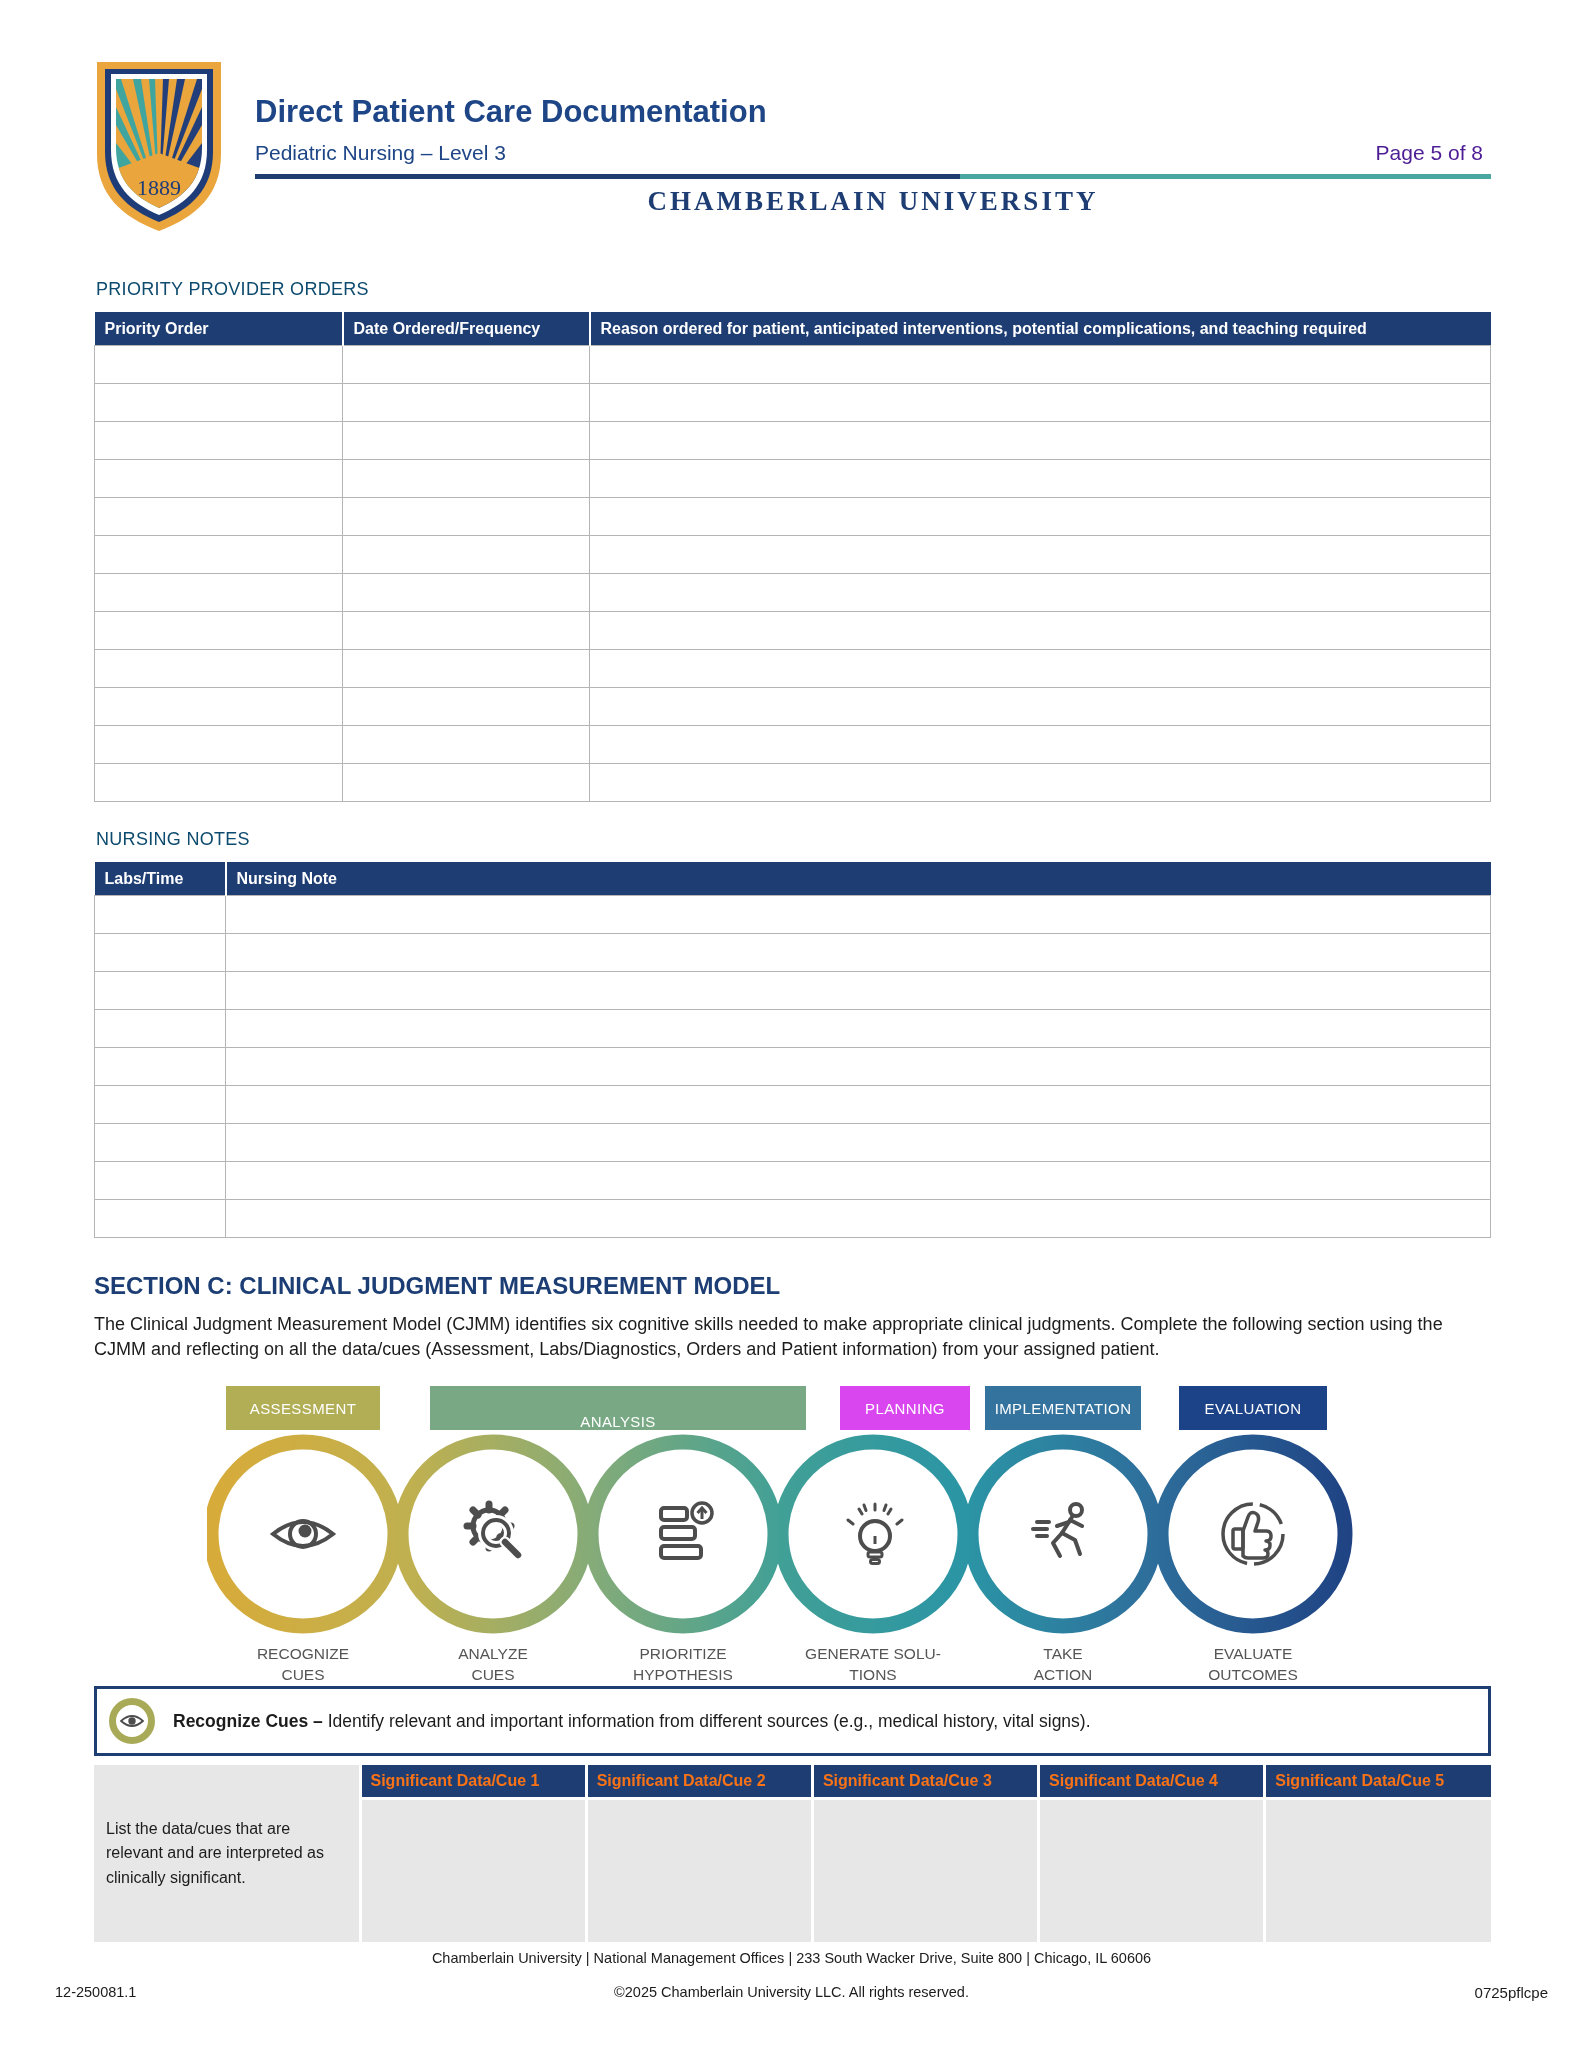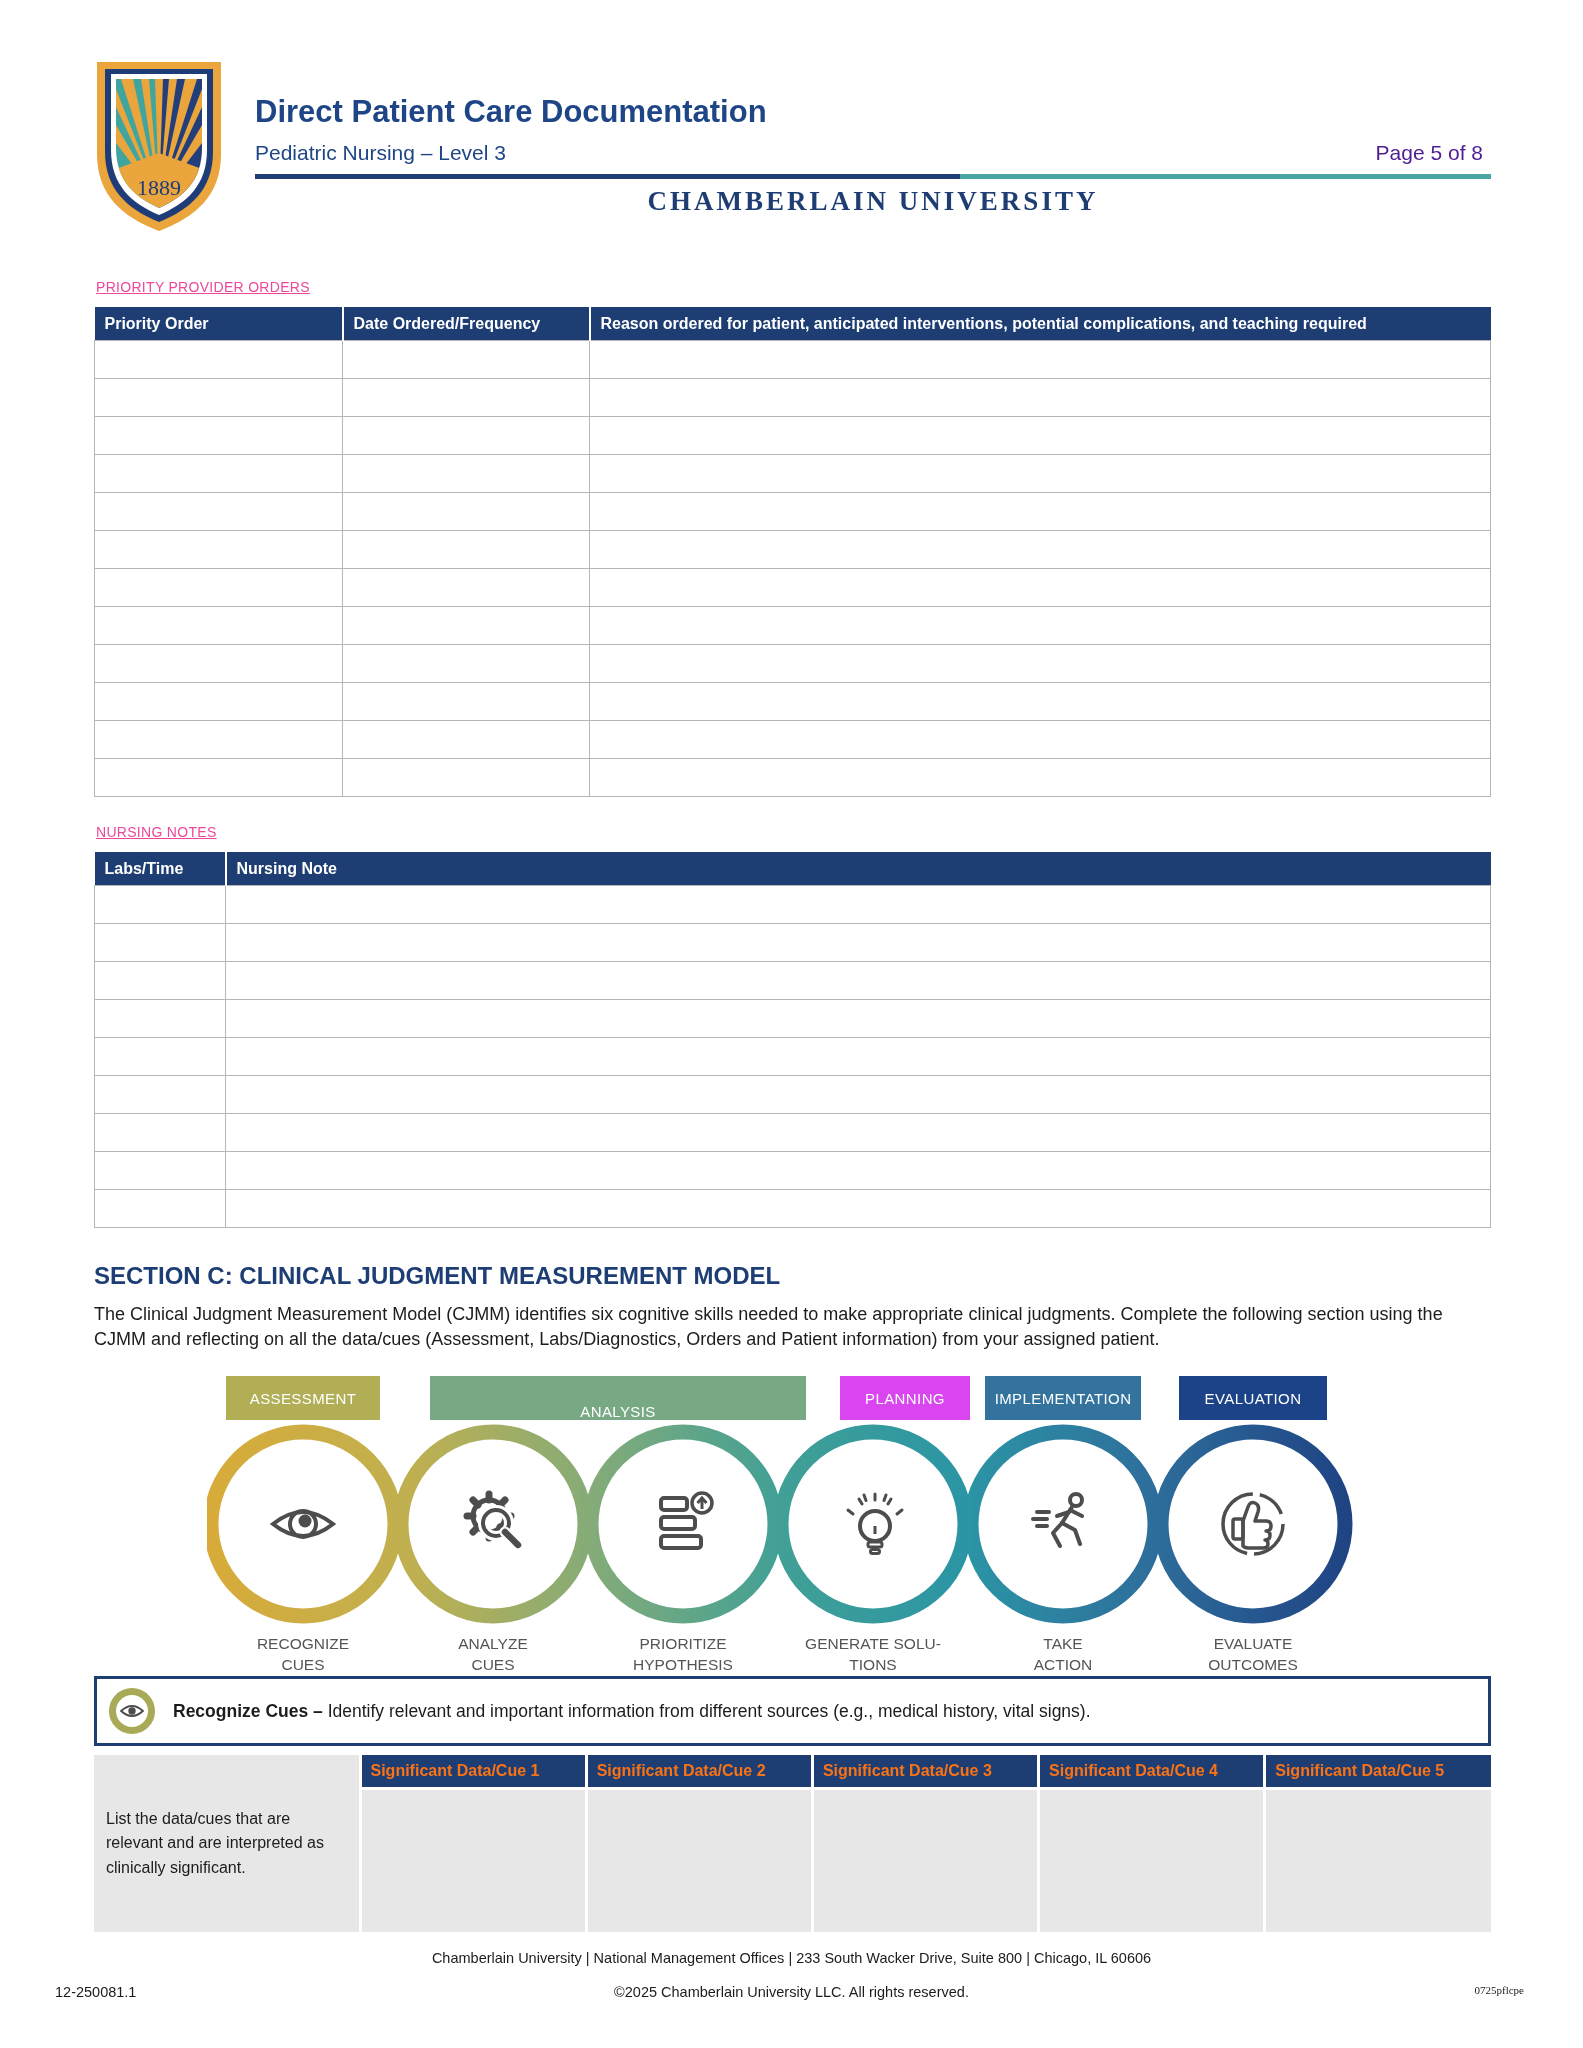--- a/index.html
+++ b/index.html
@@ -10,21 +10,21 @@
   .logo{position:absolute;left:93px;top:58px;width:132px;height:177px;}
   .hdr-right{position:absolute;left:255px;right:92px;top:94px;}
   .doc-title{font-size:31px;font-weight:bold;color:#1e4586;}
   .doc-subtitle{font-size:21px;color:#1e4586;margin-top:11px;}
   .page-num{position:absolute;right:8px;top:47px;font-size:21px;color:#4c1d95;}
   .hdr-rule{height:5px;margin-top:9px;background:linear-gradient(to right,#1d3d73 0 57%,#4aa6a0 57% 100%);}
   .brand{text-align:center;font-family:"Liberation Serif",serif;font-weight:600;font-size:27px;
          letter-spacing:3px;color:#1d3d73;margin-top:7px;}
   
   #content{padding:0 92px 0 94px;}
-  .sec-label{color:#ec4899;font-size:14px;letter-spacing:.3px;margin:44px 0 12px 2px;text-decoration:underline;}
+  .sec-label{color:#0c4a6e;font-size:18px;letter-spacing:.3px;margin:44px 0 12px 2px;}
   .sec-label.second{margin-top:27px;}
   table.grid-table{width:100%;border-collapse:collapse;table-layout:fixed;}
   table.grid-table th{background:#1d3d73;color:#fff;font-size:16px;font-weight:bold;text-align:left;
        padding:0 10px;height:33px;border-left:2px solid #fff;overflow:hidden;white-space:nowrap;}
   table.grid-table th:first-child{border-left:none;}
   table.grid-table td{border:1px solid #b5b5b5;height:35px;background:#fff;}
   .sec-c{color:#1d3e74;font-size:24px;font-weight:bold;margin:34px 0 0 0;}
   .intro{font-size:18px;line-height:1.4;margin:12px 0 0 0;color:#1c1c1c;}
   
   .cjmm{position:relative;height:300px;margin-top:24px;}
@@ -48,21 +48,21 @@
   table.cue-table th{background:#1d3d73;color:#f97316;font-size:16px;font-weight:bold;text-align:left;
        padding:0 9px;height:32px;border-left:3px solid #fff;border-bottom:3px solid #fff;
        overflow:hidden;white-space:nowrap;}
   td.cue-cell{background:#e7e7e7;height:140px;border-left:3px solid #fff;}
   td.cue-label{background:#e7e7e7;font-size:16px;line-height:1.55;padding:8px 34px 8px 12px;
        vertical-align:middle;border-right:3px solid #fff;}
   
   .f1{position:absolute;top:1950px;left:0;right:0;text-align:center;font-size:14.5px;}
   .f2l{position:absolute;top:1984px;left:55px;font-size:14.5px;}
   .f2c{position:absolute;top:1984px;left:0;right:0;text-align:center;font-size:14.5px;}
-  .f2r{position:absolute;top:1984px;right:59px;font-size:11px;font-family:Liberation Serif, serif;}
+  .f2r{position:absolute;top:1984px;right:35px;font-size:15px;}
 </style>
 </head>
 <body>
 
 <div class="page">
 
   <header>
     <svg class="logo" viewBox="0 0 132 175">
       <path d="M4,3 H128 V95 C128,136 103,158 66,172 C29,158 4,136 4,95 Z" fill="#eaa53c"></path>
       <path d="M12,10 H120 V93 C120,130 98,150 66,163 C34,150 12,130 12,93 Z" fill="#1e3c78"></path>

